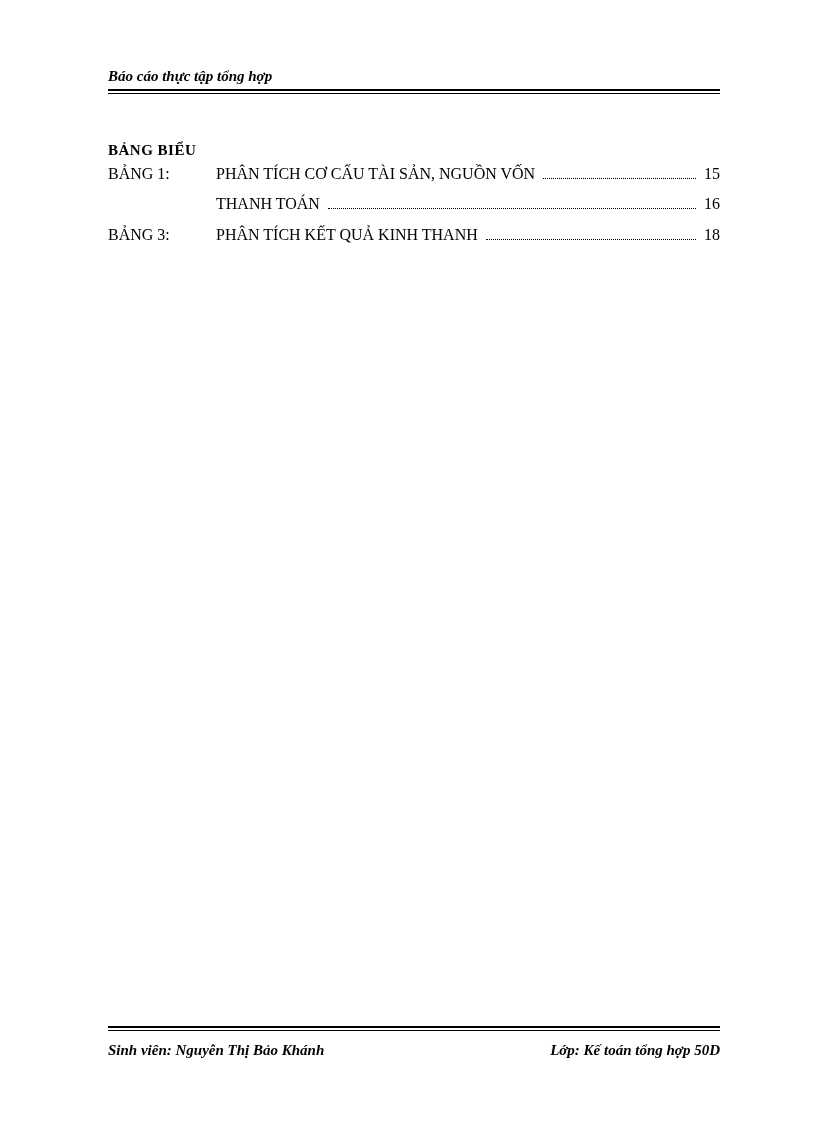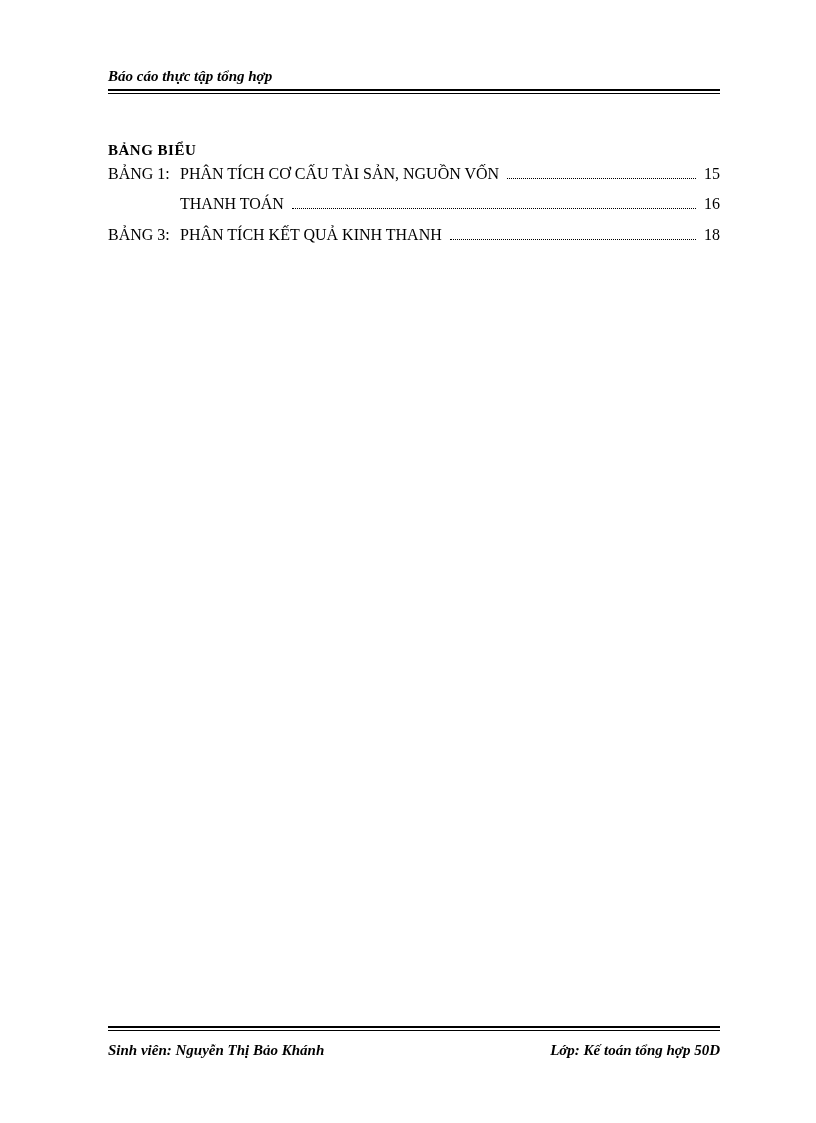--- a/index.html
+++ b/index.html
@@ -52,20 +52,21 @@
       align-items: baseline;
       line-height: 1.9;
     }
     .toc-label {
       white-space: nowrap;
       min-width: 72px;
     }
     .toc-title {
       white-space: nowrap;
       padding-right: 4px;
+      margin-left: 36px;
     }
     .toc-dots {
       flex: 1;
       border-bottom: 1px dotted #000;
       margin: 0 4px 5px 4px;
       min-width: 10px;
     }
     .toc-page {
       white-space: nowrap;
       min-width: 20px;

